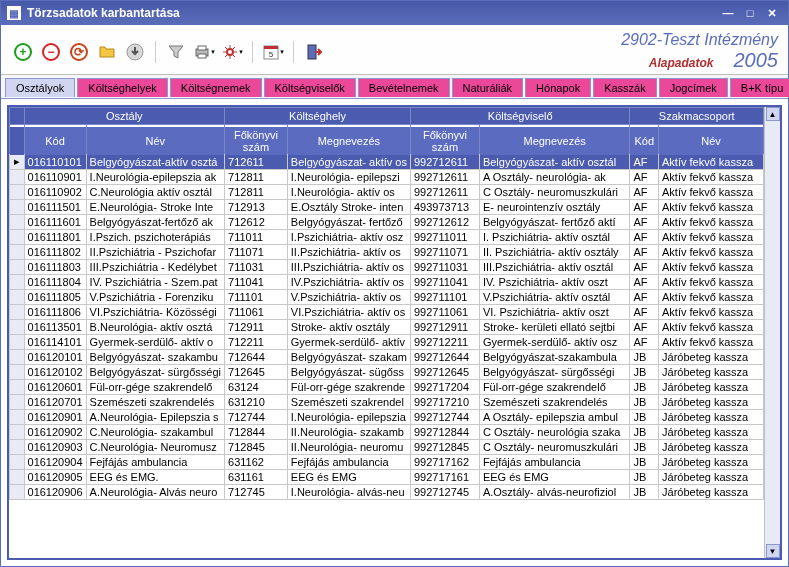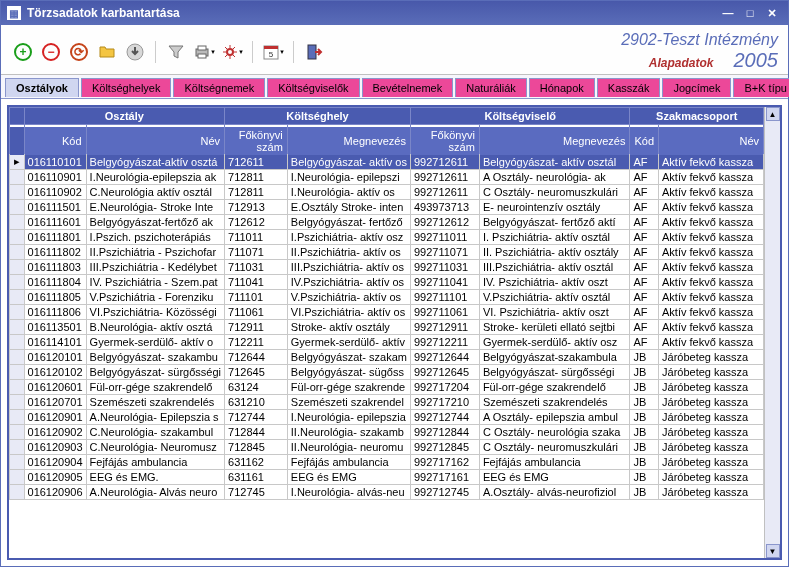--- a/index.html
+++ b/index.html
@@ -70,35 +70,35 @@
     border:1px solid #8a96cc;
     border-bottom:none;
     background:#ec4899;
     margin-right:2px;
     cursor:pointer;
     font-size:11px;
     position:relative;
     top:1px;
     white-space:nowrap;
   }
-  .tab.active { background:#d0d6f0; font-weight:bold; }
+  .tab.active { background:#d0d6f0; font-weight:normal; }
   .grid-wrapper {
     flex:1; margin:6px; border:2px solid #4a5bb0;
     display:flex; flex-direction:column; overflow:hidden;
     background:#fff;
   }
   .grid-scroll { flex:1; overflow:auto; }
   table { border-collapse:collapse; width:100%; font-size:11px; }
   thead th {
     background:#4a5bb0; color:#fff; font-weight:normal;
     border:1px solid #7a86c8; padding:2px 4px; text-align:center;
     position:sticky;
   }
-  thead tr.group th { top:0; z-index:3;font-weight:bold; }
-  thead tr.cols th { top:19px; z-index:2; background:#5a6bc0; text-align:right; }
+  thead tr.group th { top:0; z-index:3; }
+  thead tr.cols th { top:19px; z-index:2; background:#5a6bc0; text-align:center; }
   thead tr.cols th.rowhdr { background:#4a5bb0; width:16px; }
   tbody td {
     border:1px solid #c8c8c8;
     padding:1px 3px;
     white-space:nowrap;
     overflow:hidden;
     text-overflow:clip;
     background:#fff;
   }
   tbody td.rowhdr {

